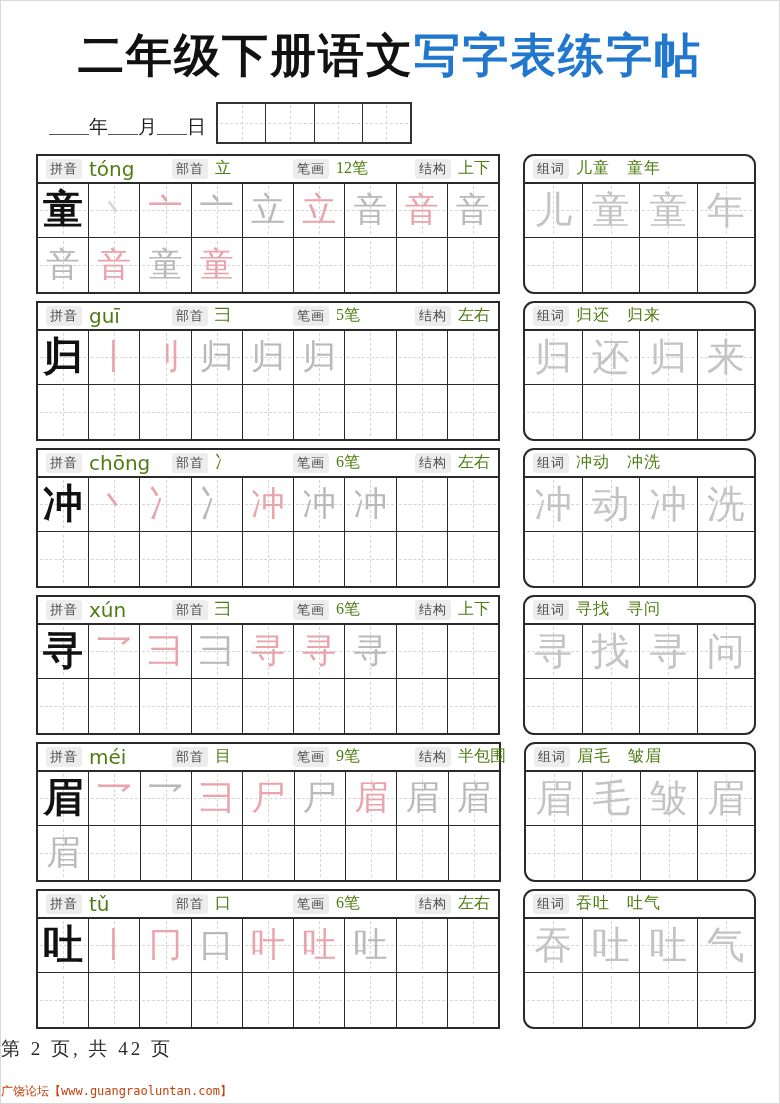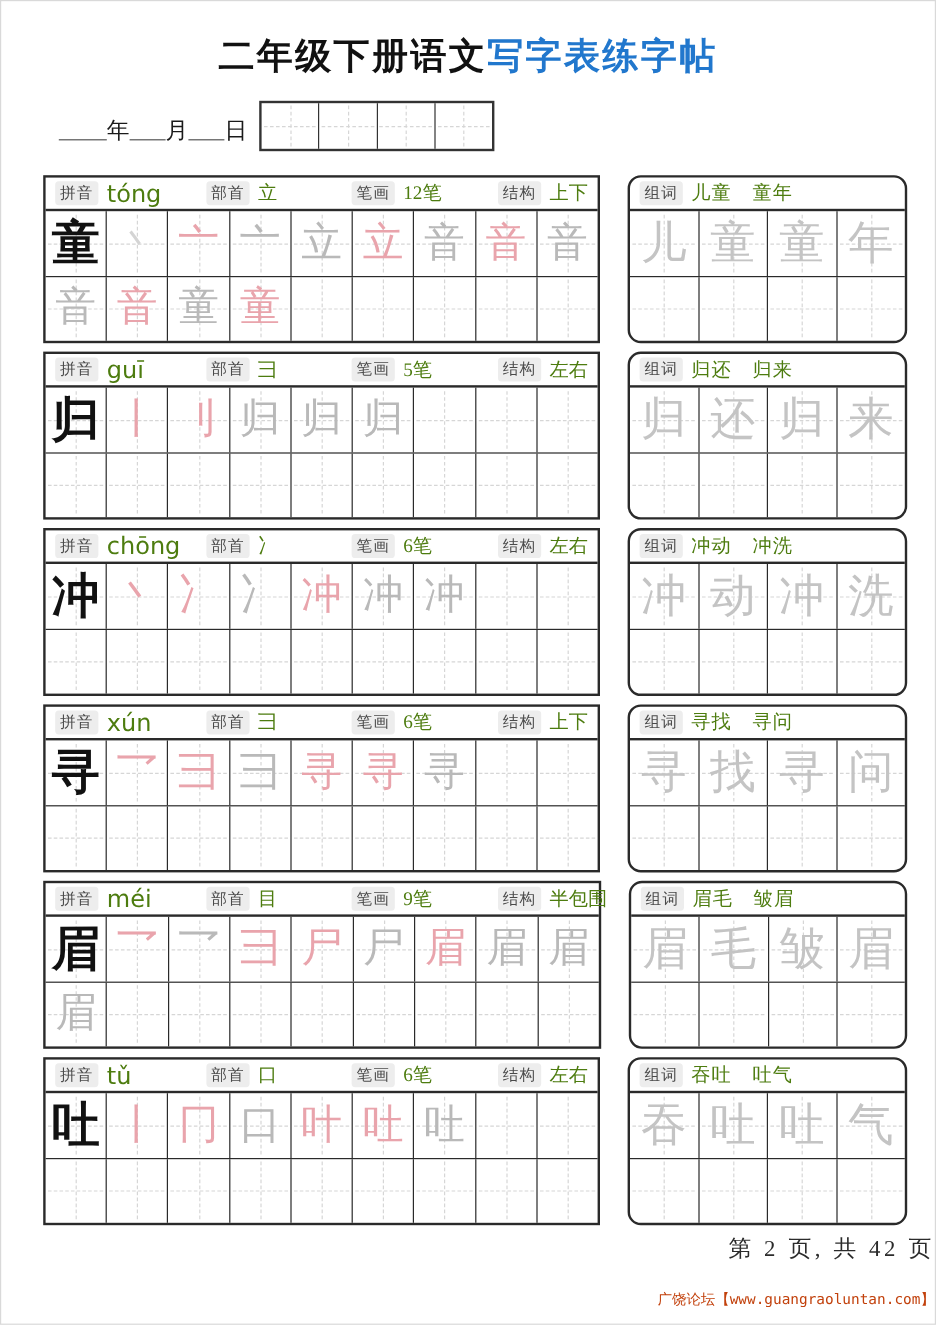--- a/index.html
+++ b/index.html
@@ -10,33 +10,33 @@
     font-family:"Liberation Serif", serif;
     color:#1a1a1a;
     border:1px solid #d9d9d9;
     overflow:hidden;
     position:relative;
   }
   
   .title {
     text-align:center;
     margin-top:30px;
-    font-size:30px;
+    font-size:46px;
     font-weight:bold;
     letter-spacing:2px;
     line-height:1.1;
   }
   .title .t-black { color:#111111; }
   .title .t-blue  { color:#2177cd; }
 
   
   .info-line {
     display:flex;
     align-items:flex-end;
-    margin:18px 25px 20px 48px;
+    margin:18px 25px 10px 48px;
     font-size:19px;
     height:44px;
   }
   .blank {
     display:inline-block;
     width:40px;
     border-bottom:1.5px solid #555;
     height:1.1em;
     vertical-align:-2px;
   }
@@ -136,21 +136,21 @@
   }
   .cell:last-child { border-right:none; }
   .ch { position:relative; z-index:2; line-height:1; }
   .ch.main  { font-size:40px; color:#111; font-weight:bold; }
   .ch.gray  { font-size:34px; color:#b9b9b9; }
   .ch.pink  { font-size:34px; color:#e9a4ac; }
   .ch.faint { font-size:30px; color:#d4d4d4; }
   .ch.word  { font-size:38px; color:#c4c4c4; }
 
   
-  .footer { text-align:right; margin-top:6px; }
+  .footer { text-align:left; margin-top:6px; }
   .page-num {
     font-size:19px;
     color:#2b2b2b;
     letter-spacing:3px;
   }
   .watermark {
     font-size:12px;
     color:#c2410c;
     margin-top:21px;
     font-family:"DejaVu Sans Mono","Liberation Mono",monospace;

